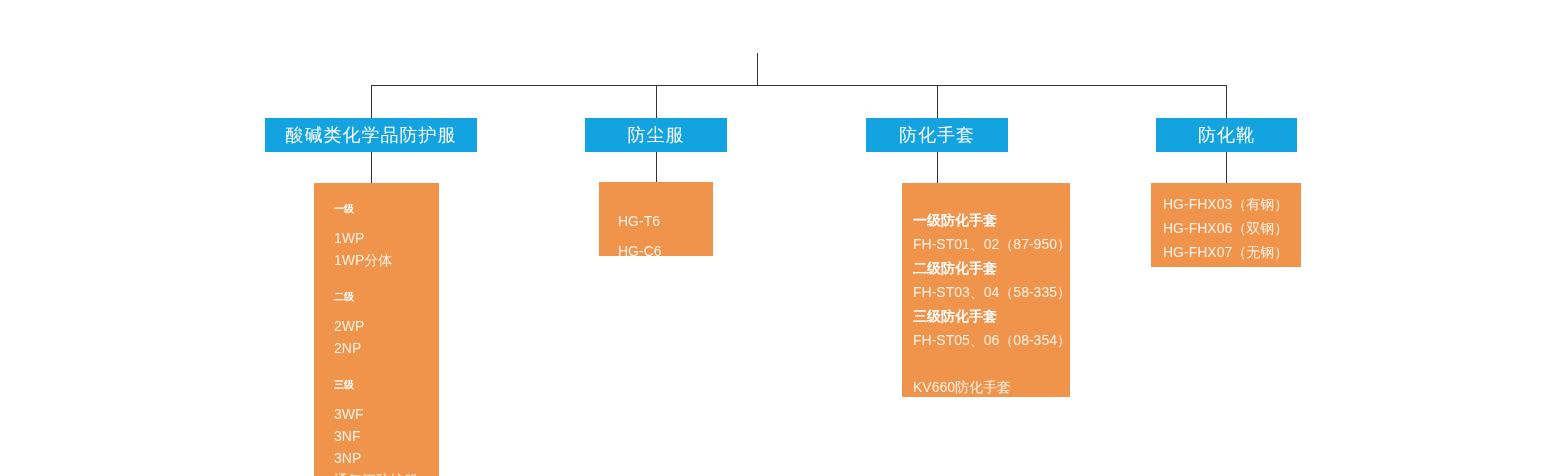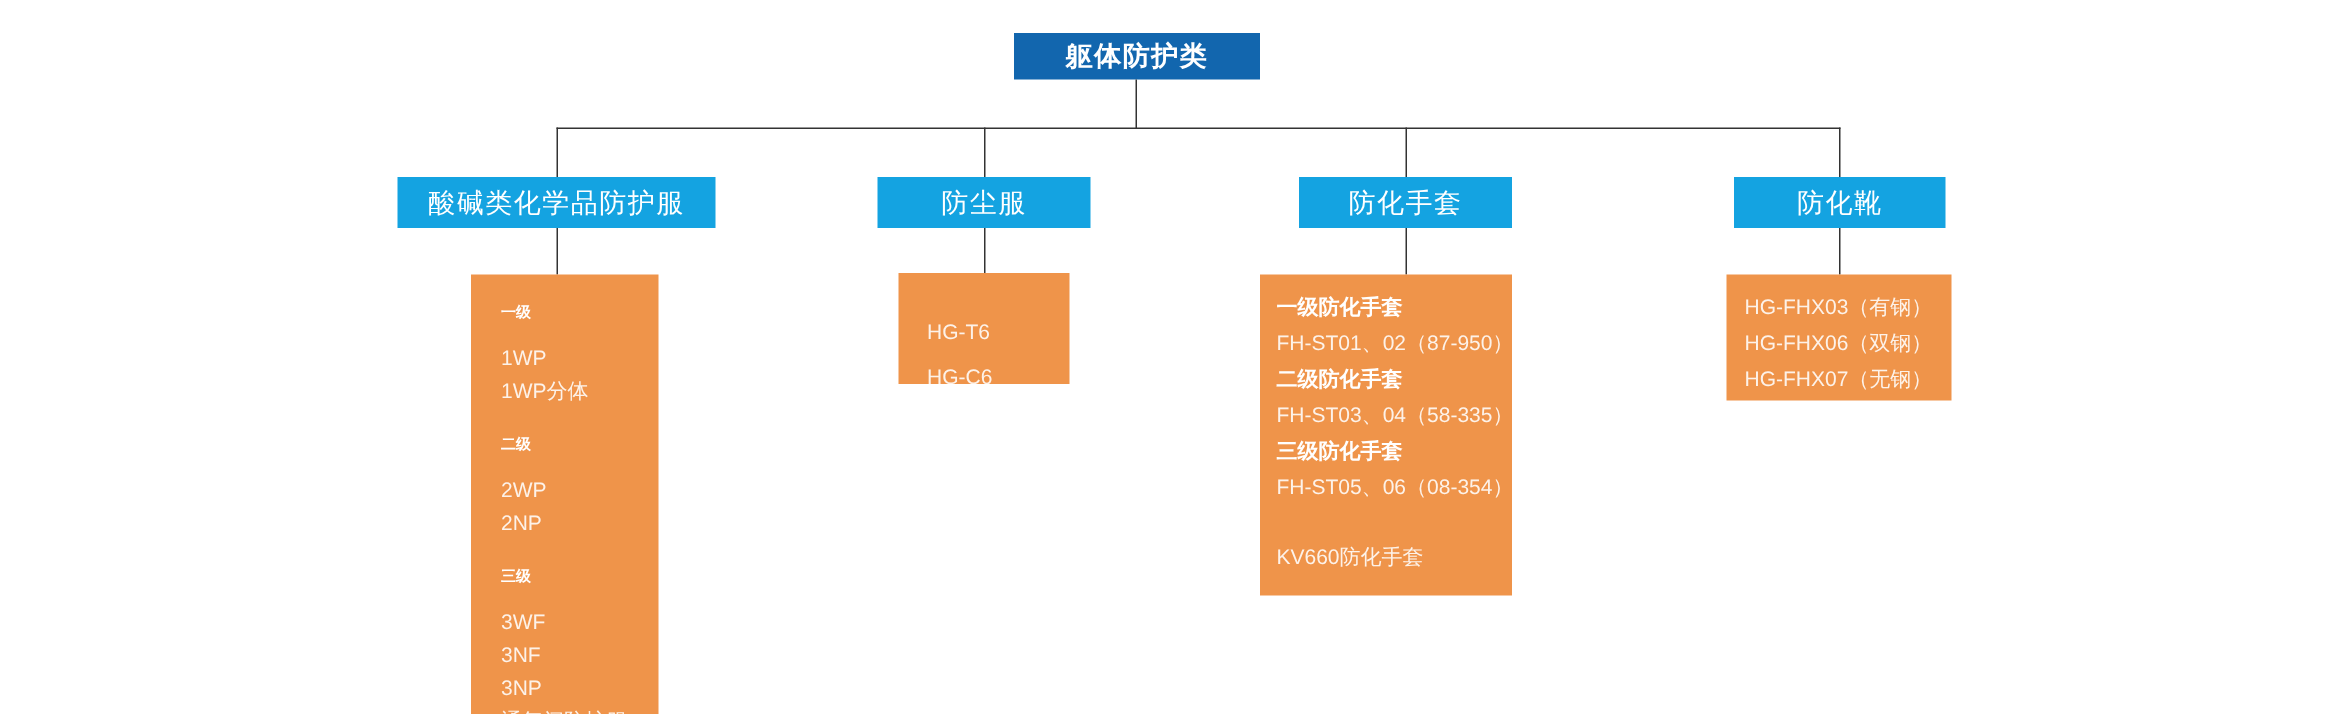--- a/index.html
+++ b/index.html
@@ -52,21 +52,21 @@
   
   .leaf-box {
     position: absolute;
     top: 183px;
     background: #ef944a;
     color: #ffffff;
     box-sizing: border-box;
   }
   #leaf-1 { left: 314px;  width: 125px; height: 312px; padding: 14px 0 0 20px; }
   #leaf-2 { left: 599px;  width: 114px; height: 74px;  padding: 24px 0 0 19px; top: 182px; }
-  #leaf-3 { left: 840px;  width: 168px; height: 214px; padding: 9px 0 0 11px; }
+  #leaf-3 { left: 902px;  width: 168px; height: 214px; padding: 25px 0 0 11px; }
   #leaf-4 { left: 1151px; width: 150px; height: 84px; padding: 9px 1px 0 12px; }
   
   .line.item {
     font-size: 14px;
     line-height: 22px;
     color: rgba(255,255,255,0.88);
     white-space: nowrap;
   }
   .line.header {
     font-size: 10px;
@@ -81,21 +81,20 @@
   #leaf-3 .line.item   { font-size: 14px; line-height: 24px; }
   #leaf-3 .line.header { font-size: 14px; line-height: 24px; margin: 0; }
   #leaf-3 .line.gap    { margin-top: 23px; }
   #leaf-4 .line.item { line-height: 24px; }
 </style>
 </head>
 <body>
 
 <div class="canvas">
 
-  <div class="root-node">躯体防护类</div>
 
   <div class="cline" style="left:757px; top:53px; width:1px; height:33px;"></div>
   <div class="cline" style="left:371px; top:85px; width:856px; height:1px;"></div>
   <div class="cline" style="left:371px; top:85px; width:1px; height:33px;"></div>
   <div class="cline" style="left:656px; top:85px; width:1px; height:33px;"></div>
   <div class="cline" style="left:937px; top:85px; width:1px; height:33px;"></div>
   <div class="cline" style="left:1226px; top:85px; width:1px; height:33px;"></div>
   <div class="cline" style="left:371px; top:152px; width:1px; height:31px;"></div>
   <div class="cline" style="left:656px; top:152px; width:1px; height:31px;"></div>
   <div class="cline" style="left:937px; top:152px; width:1px; height:31px;"></div>

